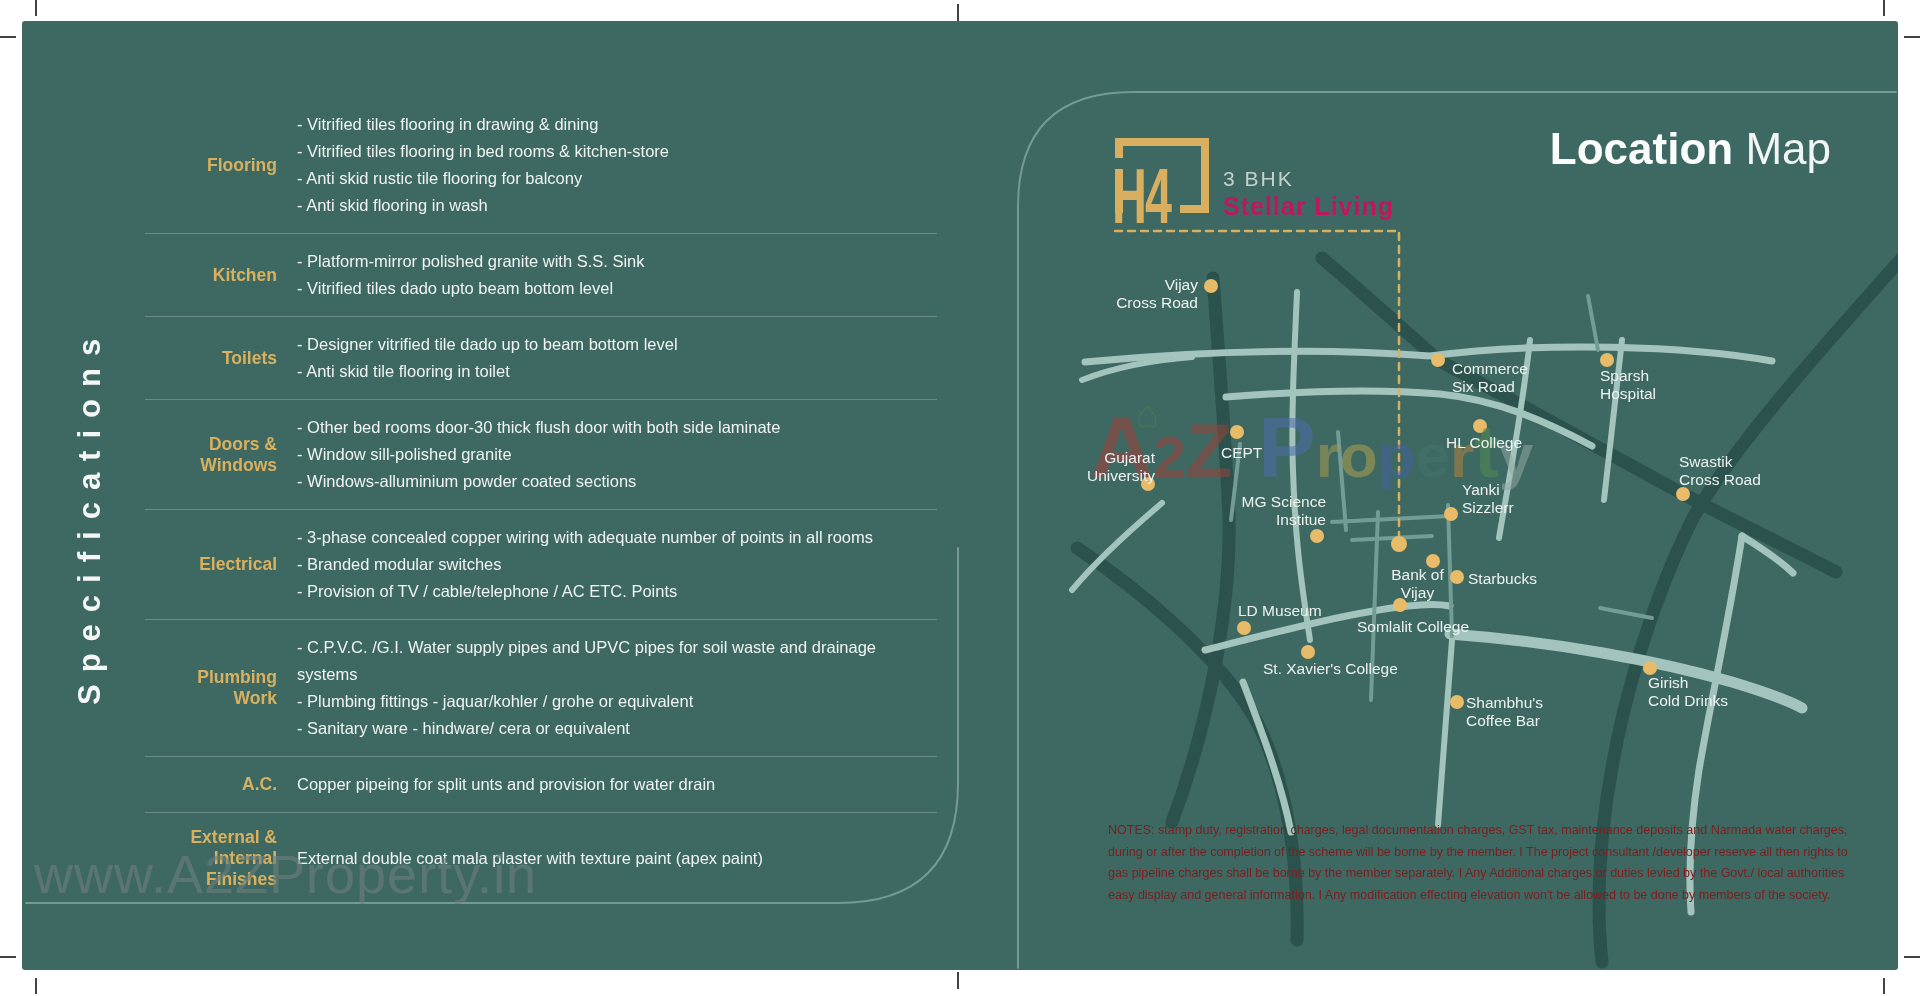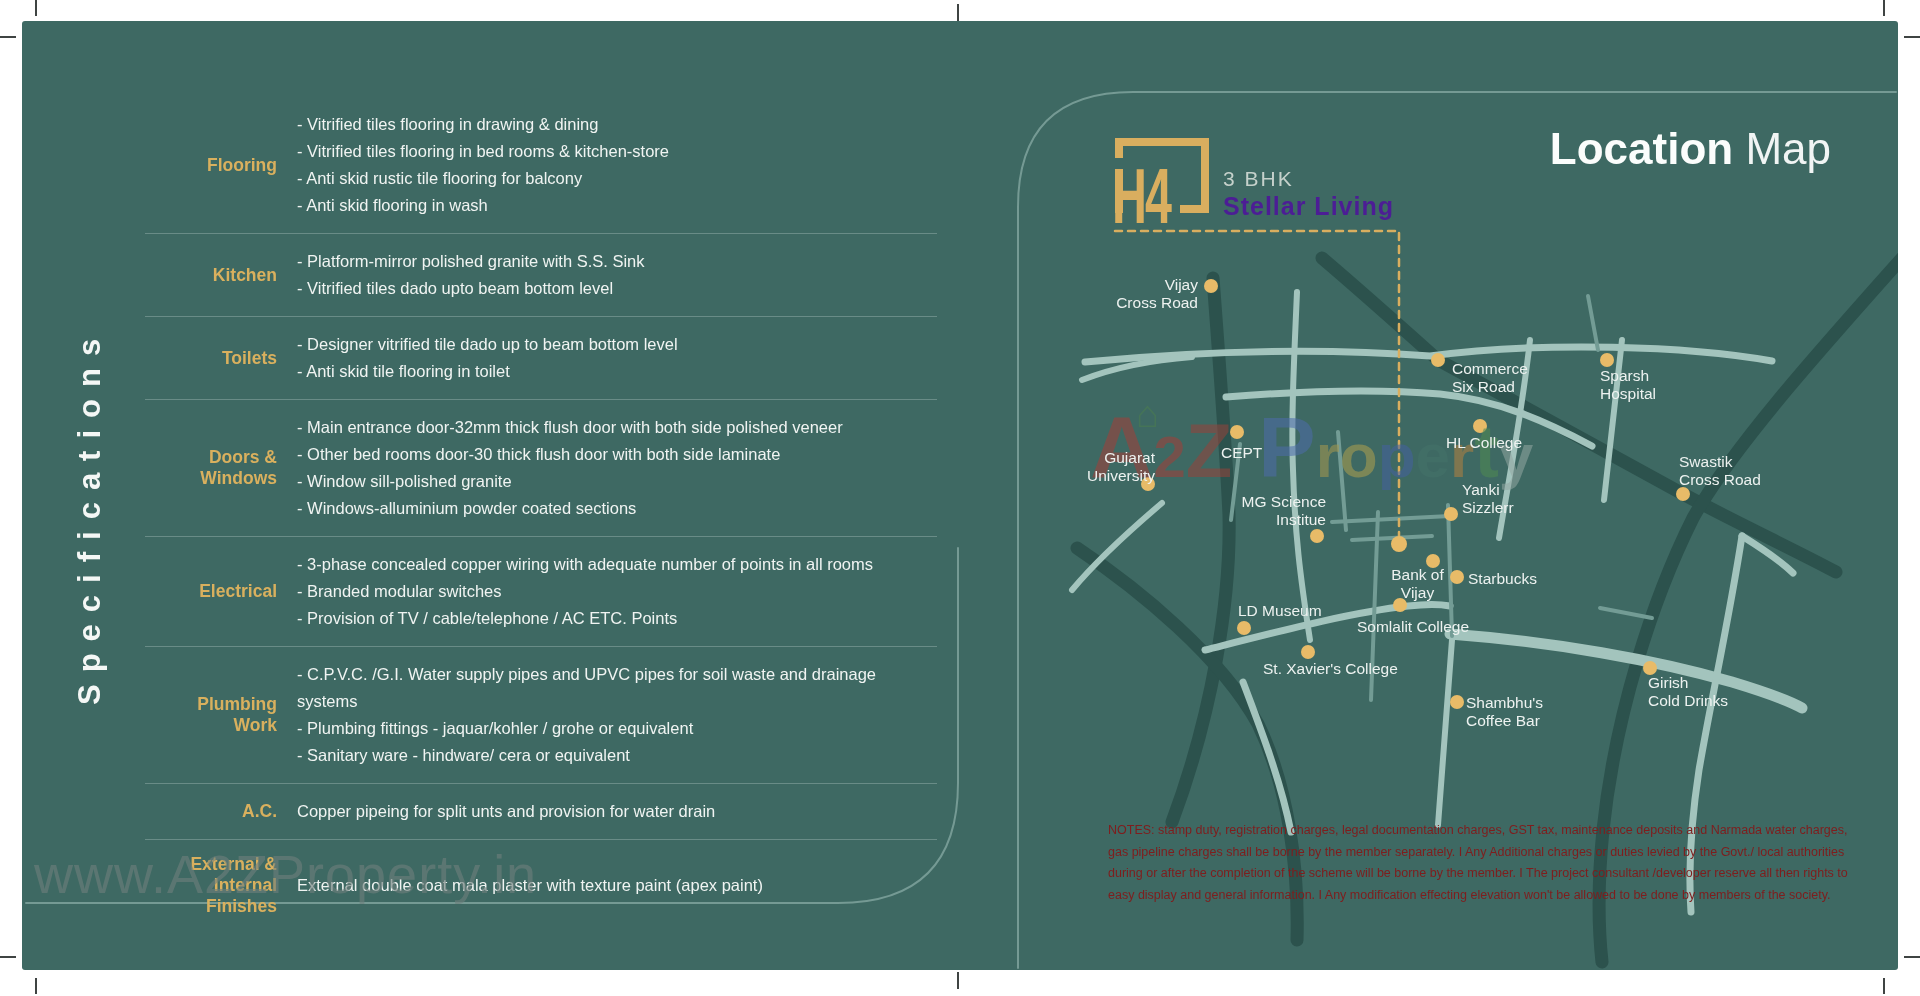--- a/index.html
+++ b/index.html
@@ -39,21 +39,21 @@
   .loc-title .l{font-weight:300;opacity:0.95;margin-top:16px;}
 
   .logo-square{position:absolute;left:1115px;top:138px;width:94px;height:75px;box-sizing:border-box;
                border:8px solid #d9ae5f;border-bottom:none;}
   .logo-gap{position:absolute;left:1115px;top:158px;width:8px;height:11px;background:#3e6963;}
   .logo-bottom{position:absolute;left:1180px;top:205px;width:29px;height:8px;background:#d9ae5f;}
   .logo-text{position:absolute;left:1112px;top:166px;font-size:78px;line-height:60px;font-weight:700;
              color:#d9ae5f;letter-spacing:-3px;transform:scaleX(0.62);transform-origin:left top;}
   .logo-sub1{position:absolute;left:1223px;top:167px;font-size:21px;letter-spacing:2px;color:#c5d1cb;}
   .logo-sub2{position:absolute;left:1223px;top:192px;font-size:25px;font-weight:700;
-             letter-spacing:1px;color:#4c1d95;}
+             letter-spacing:1px;color:#be185d;}
 
   
   .poi{position:absolute;color:#edf2f0;font-size:15.5px;line-height:18px;}
   .poi .l2:empty{display:none;}
 
   .notes{position:absolute;left:1108px;top:820px;color:#7f1d1d;font-size:12.5px;
          line-height:21.5px;white-space:nowrap;}
 </style>
 </head>
 <body>
@@ -168,21 +168,20 @@
         <div class="spec-item">- Designer vitrified tile dado up to beam bottom level</div>
         <div class="spec-item">- Anti skid tile flooring in toilet</div>
       </div>
     </div>
     <div class="spec-row">
       <div class="spec-label">
         <div>Doors &amp;</div>
         <div>Windows</div>
         </div>
       <div class="spec-items">
-        <div class="spec-item">- Main entrance door-32mm thick flush door with both side polished veneer</div>
         <div class="spec-item">- Other bed rooms door-30 thick flush door with both side laminate</div>
         <div class="spec-item">- Window sill-polished granite</div>
         <div class="spec-item">- Windows-alluminium powder coated sections</div>
       </div>
     </div>
     <div class="spec-row">
       <div class="spec-label">
         <div>Electrical</div>
         </div>
       <div class="spec-items">
@@ -303,18 +302,18 @@
     <div class="l1">Shambhu's</div>
       <div class="l2">Coffee Bar</div>
     </div>
   <div class="poi" style="left:1648px;top:674px;">
     <div class="l1">Girish</div>
       <div class="l2">Cold Drinks</div>
     </div>
 
   <div class="notes">
     <div>NOTES: stamp duty, registration charges, legal documentation charges, GST tax, maintenance deposits and Narmada water charges,</div>
+    <div>during or after the completion of the scheme will be borne by the member. I The project consultant /developer reserve all then rights to</div>
     <div>gas pipeline charges shall be borne by the member separately. I Any Additional charges or duties levied by the Govt./ local authorities</div>
-    <div>during or after the completion of the scheme will be borne by the member. I The project consultant /developer reserve all then rights to</div>
     <div>easy display and general information. I Any modification effecting elevation won't be allowed to be done by members of the society.</div>
   </div>
 
 </div>
 
 </body></html>

